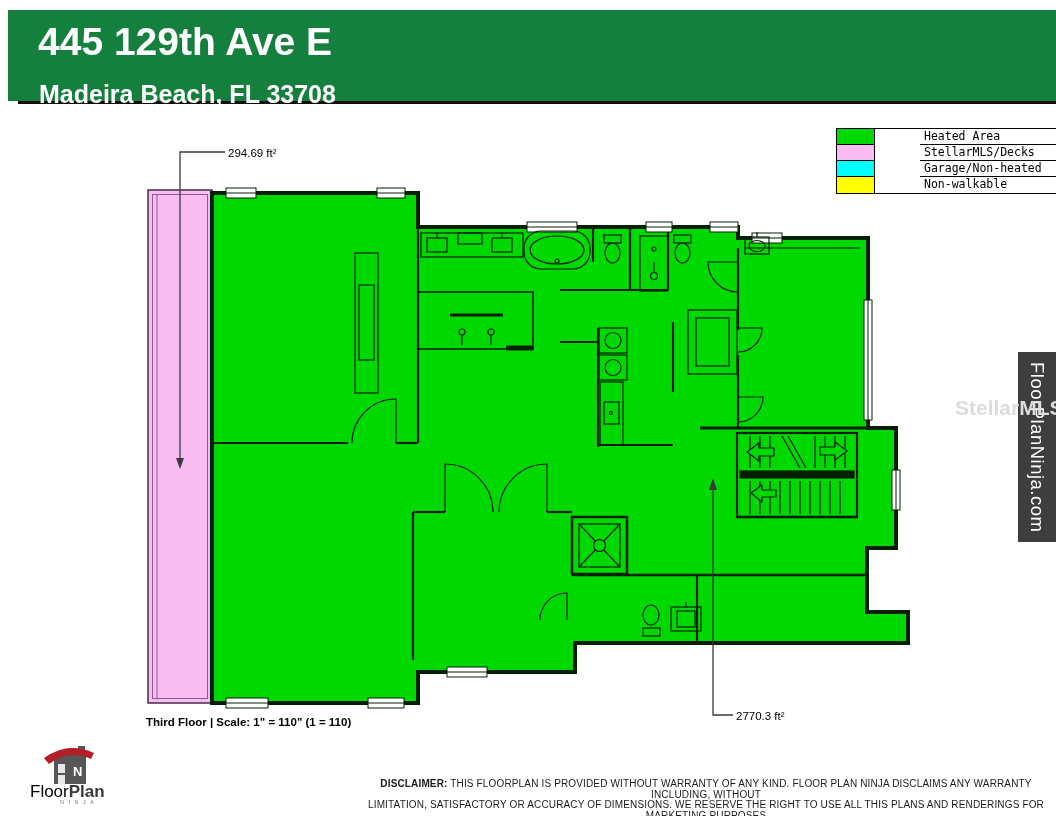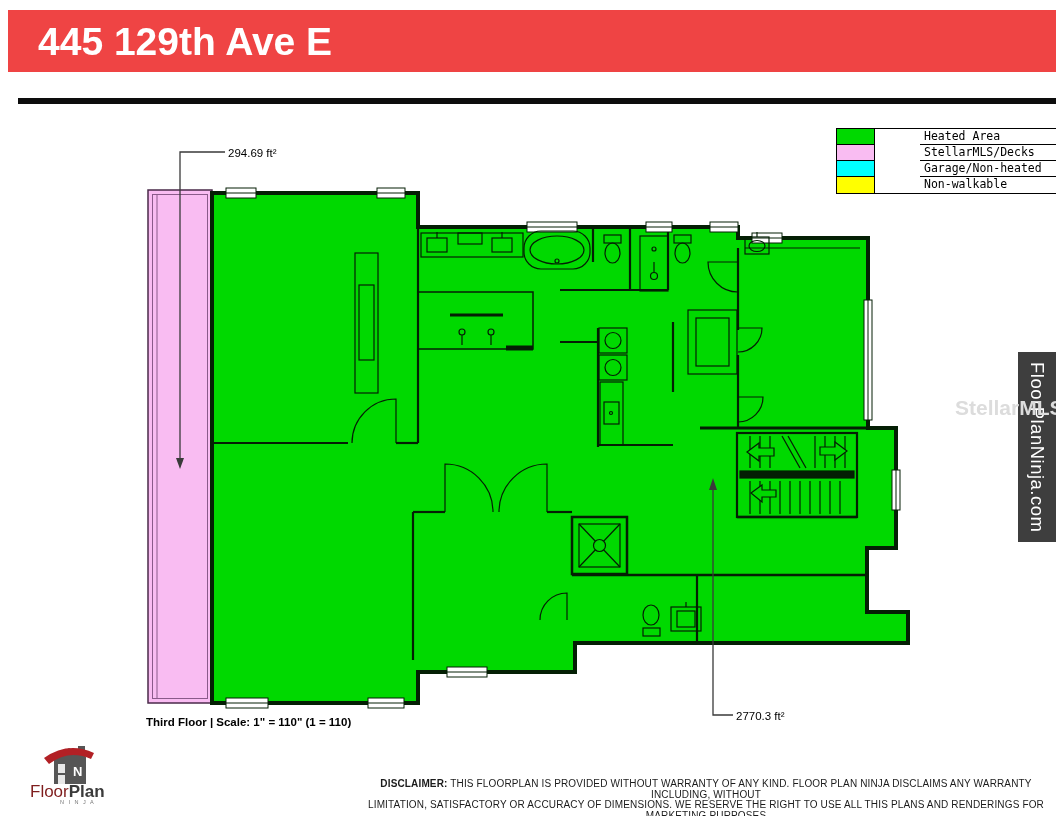--- a/index.html
+++ b/index.html
@@ -1,29 +1,29 @@
 <!DOCTYPE html>
 <html><head>
 <meta charset="utf-8">
 <style>
   html,body{margin:0;padding:0;}
   body{
     width:1056px;height:816px;position:relative;overflow:hidden;
     background:#ffffff;font-family:"Liberation Sans",sans-serif;
   }
   
-  .banner{position:absolute;left:8px;top:10px;width:1048px;height:62px;background:#ef4444;z-index:2;}
+  .banner{position:absolute;left:8px;top:10px;width:1048px;height:91px;background:#15803d;z-index:2;}
   .banner-shadow{position:absolute;left:18px;top:98px;width:1038px;height:6px;background:#0d0d0d;z-index:1;}
   .banner .address{
     position:absolute;left:30px;top:10px;color:#fff;font-weight:bold;
     font-size:39px;letter-spacing:0px;white-space:nowrap;
   }
   .banner .citystate{
-    position:absolute;left:31px;top:58px;color:#fff;font-weight:bold;
-    font-size:22px;white-space:nowrap;
+    position:absolute;left:31px;top:70px;color:#fff;font-weight:bold;
+    font-size:25px;white-space:nowrap;
   }
   
   .legend{position:absolute;left:836px;top:128px;border:1px solid #000;background:#fff;z-index:3;}
   .legend-row{display:flex;height:16px;}
   .legend-swatch{width:38px;border-right:1px solid #000;border-bottom:1px solid #000;box-sizing:border-box;}
   .legend-row:last-child .legend-swatch{border-bottom:none;}
   .legend-label{
     width:156px;border-bottom:1px solid #000;box-sizing:border-box;
     font-family:"DejaVu Sans Mono",monospace;font-size:11.5px;line-height:15px;
     padding-left:4px;white-space:nowrap;color:#000;margin-left:45px;
@@ -34,21 +34,21 @@
   .plan-svg{position:absolute;left:0;top:0;z-index:1;}
   
   .floor-label{
     position:absolute;left:146px;top:716px;font-size:11.5px;font-weight:bold;color:#000;
     white-space:nowrap;z-index:2;
   }
   
   .logo{position:absolute;left:30px;top:740px;width:110px;z-index:2;}
   .logo-house{margin-left:10px;display:block;}
   .logo-text{font-size:17px;line-height:15px;margin-top:-2px;white-space:nowrap;}
-  .logo-floor{color:#7f1d1d;font-weight:400;}
+  .logo-floor{color:#000000;font-weight:400;}
   .logo-plan{color:#3b3b3b;font-weight:bold;text-align:right;}
   .logo-ninja{
     font-size:5.5px;color:#777;letter-spacing:1.5px;margin-left:30px;margin-top:0px;
   }
   
   .disclaimer{
     position:absolute;left:368px;top:779px;width:676px;text-align:center;
     font-size:10px;line-height:10.5px;color:#1b1b1b;letter-spacing:.15px;z-index:2;
   }
   .disc-label{font-weight:bold;}

